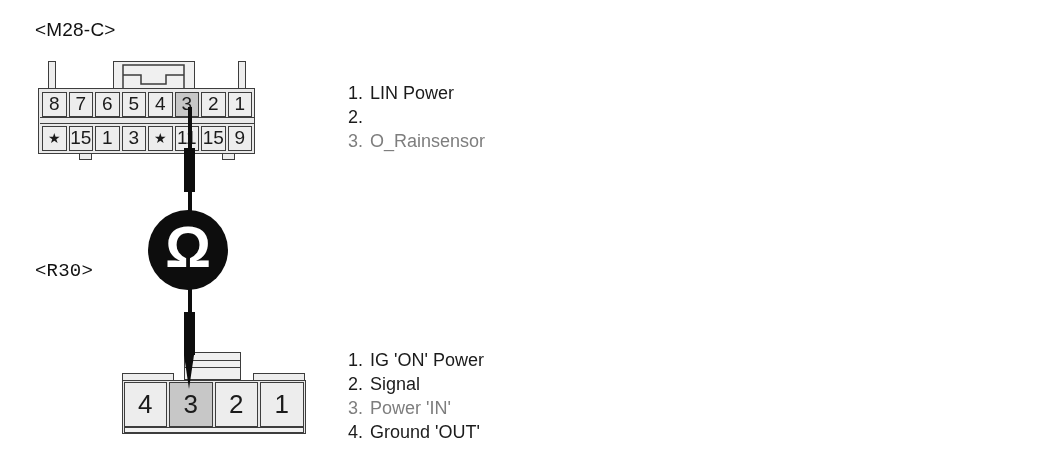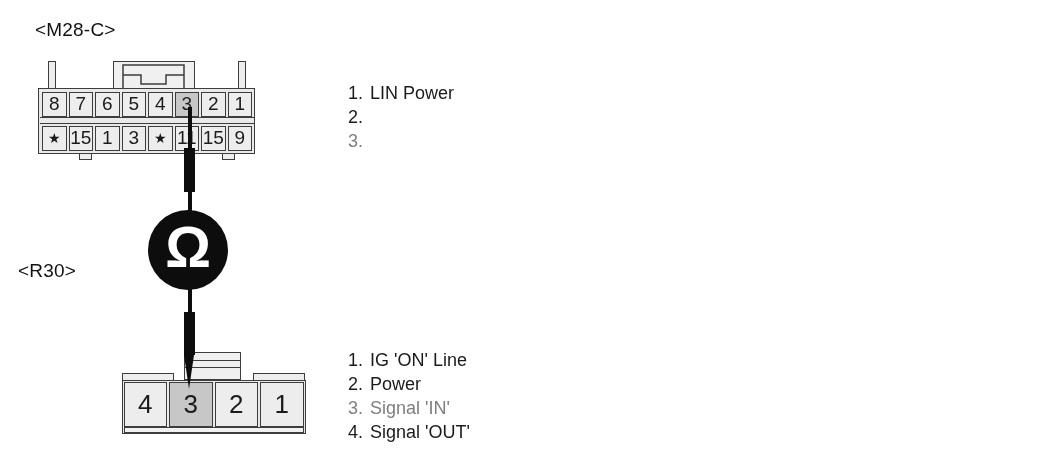--- a/index.html
+++ b/index.html
@@ -6,21 +6,21 @@
   #stage{
     position:relative;width:1050px;height:469px;background:#ffffff;
     font-family:"Liberation Sans","DejaVu Sans",sans-serif;overflow:hidden;
     color:#1b1b1b;
     padding-left:24px;
   }
   .abs{position:absolute;}
   
   .conn-label{font-size:19px;letter-spacing:0.2px;color:#111;}
   #label-m28c{left:35px;top:19px;}
-  #label-r30{left:18px;top:260px;}
+  #label-r30{left:35px;top:260px;font-family:Liberation Mono, monospace;}
 
   
   .outline{border:1.5px solid #3d3d3d;box-sizing:border-box;background:#e9e9e9;}
   #m28c-tab-left {left:47.5px;top:61px;width:8px;height:29px;z-index:1;background:#ededed;}
   #m28c-tab-right{left:238px;top:61px;width:8px;height:29px;z-index:1;background:#ededed;}
   #m28c-latch{left:113px;top:61px;width:82px;height:29px;z-index:1;background:#f0f0f0;}
   #m28c-latch svg{display:block;}
   #m28c-frame{left:38px;top:88px;width:217px;height:66px;z-index:2;}
   .pin-row{display:flex;gap:2px;z-index:3;}
   #m28c-row-top{left:42px;top:91.5px;width:210px;height:25px;}
@@ -118,20 +118,21 @@
   <div class="abs pin-list" id="pin-list-m28c">
     <div class="pin-line">
       <span>1.</span>
       <span>LIN Power</span>
     </div>
     <div class="pin-line">
       <span>2.</span>
     </div>
     <div class="pin-line hl">
       <span>3.</span>
+      <span>O_Rainsensor</span>
     </div>
   </div>
 
   <div class="abs probe" id="probe-line-1"></div>
   <div class="abs probe" id="probe-bar-1"></div>
   <div class="abs probe" id="probe-line-2"></div>
   <div class="abs" id="ohm-circle">
     <span id="ohm-symbol">Ω</span>
   </div>
   <div class="abs probe" id="probe-line-3"></div>
@@ -152,29 +153,29 @@
     <div class="cell">4</div>
     <div class="cell hl">3</div>
     <div class="cell">2</div>
     <div class="cell">1</div>
   </div>
   <div class="abs outline" id="r30-strip"></div>
 
   <div class="abs pin-list" id="pin-list-r30">
     <div class="pin-line">
       <span>1.</span>
-      <span>IG 'ON' Line</span>
+      <span>IG 'ON' Power</span>
     </div>
     <div class="pin-line">
       <span>2.</span>
-      <span>Power</span>
+      <span>Signal</span>
     </div>
     <div class="pin-line hl">
       <span>3.</span>
-      <span>Signal 'IN'</span>
+      <span>Power 'IN'</span>
     </div>
     <div class="pin-line">
       <span>4.</span>
-      <span>Signal 'OUT'</span>
+      <span>Ground 'OUT'</span>
     </div>
   </div>
 
 </div>
 
 </body></html>

